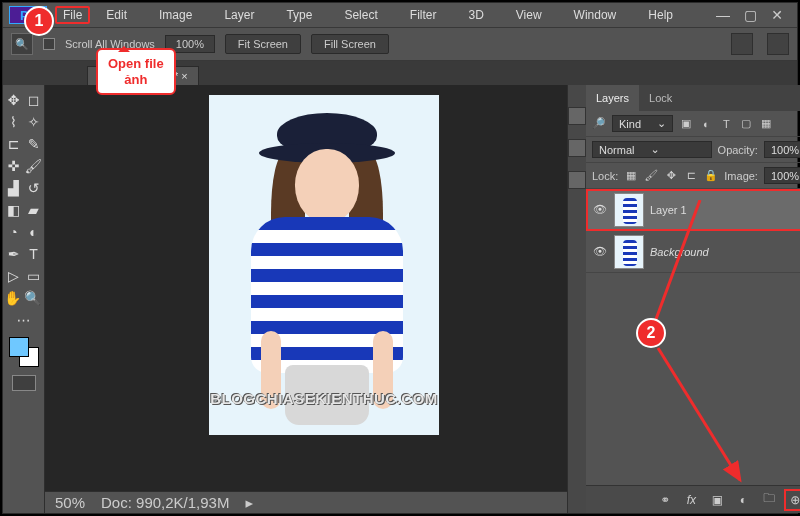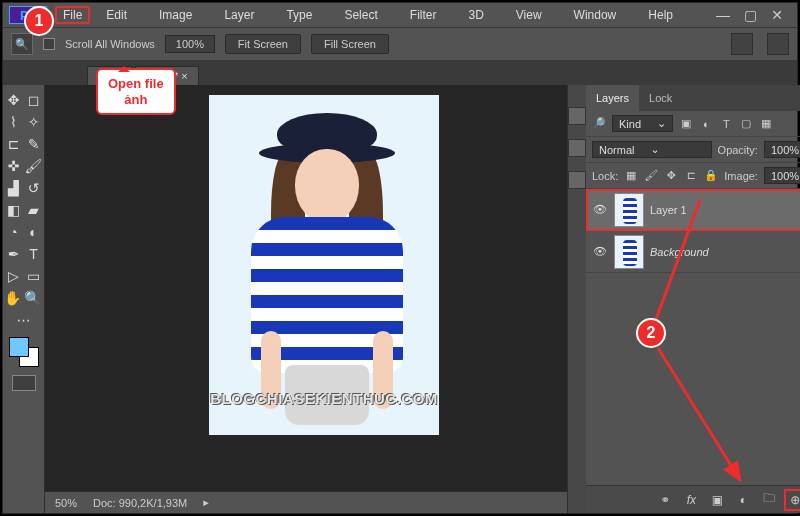--- a/index.html
+++ b/index.html
@@ -41,21 +41,21 @@
   .brim{position:absolute;top:48px;left:50px;width:136px;height:20px;background:#1a2038;border-radius:50%;}
   .face{position:absolute;top:54px;left:86px;width:64px;height:74px;background:#f4d0b8;border-radius:48% 48% 50% 50%;}
   .hairL{position:absolute;top:58px;left:62px;width:34px;height:150px;background:#5a3a24;border-radius:40% 0 50% 30%;}
   .hairR{position:absolute;top:58px;left:140px;width:34px;height:150px;background:#5a3a24;border-radius:0 40% 30% 50%;}
   .shirt{position:absolute;top:122px;left:42px;width:152px;height:156px;background:repeating-linear-gradient(180deg,#1838b8 0 13px,#fff 13px 26px);border-radius:34px 34px 16px 16px;}
   .armL{position:absolute;top:236px;left:52px;width:20px;height:78px;background:#f4d0b8;border-radius:10px;}
   .armR{position:absolute;top:236px;left:164px;width:20px;height:78px;background:#f4d0b8;border-radius:10px;}
   .shorts{position:absolute;top:270px;left:76px;width:84px;height:60px;background:#d8d8d8;border-radius:8px 8px 14px 14px;}
   .watermark{position:absolute;bottom:28px;left:50%;transform:translateX(-50%);color:#e6e6e6;font-weight:bold;font-size:15px;text-shadow:1px 1px 0 #555,-1px -1px 0 #555;letter-spacing:0.5px;white-space:nowrap;}
   
-  .statusbar { height:22px; background:#535353; border-top:1px solid #2e2e2e; color:#ccc; font-size:11px; display:flex; align-items:center; padding:0 10px; gap:16px;}
+  .statusbar { height:22px; background:#535353; border-top:1px solid #2e2e2e; color:#ccc; font-size:15px; display:flex; align-items:center; padding:0 10px; gap:16px;}
   
   .right { width:230px; background:#535353; border-left:1px solid #2e2e2e; display:flex; }
   .collapsed { width:28px; background:#484848; display:flex; flex-direction:column; align-items:center; gap:14px; padding-top:22px;}
   .ci { width:18px;height:18px;background:#666;border:1px solid #333;}
   .panel { flex:1; display:flex; flex-direction:column;}
   .ptabs { height:26px; display:flex; align-items:center; background:#424242; font-size:11px; color:#bbb;}
   .ptab { padding:8px 10px; height:100%; display:flex;align-items:center;}
   .ptab.active{ background:#535353; color:#eee;}
   .ptabs .menu{margin-left:auto;padding:0 8px;color:#ccc;}
   .prow { height:26px; display:flex; align-items:center; padding:0 6px; gap:6px; font-size:11px; color:#ccc; border-bottom:1px solid #444;}
@@ -67,21 +67,21 @@
   .layer .thumb{width:30px;height:34px;background:#e7f4fb;border:1px solid #888;position:relative;}
   .layer .thumb::after{content:"";position:absolute;left:8px;top:4px;width:14px;height:26px;background:repeating-linear-gradient(180deg,#1838b8 0 3px,#fff 3px 6px);border-radius:4px;}
   .layer.selected{ background:#6b6b6b; outline:2px solid #ef2c2c; outline-offset:-2px;}
   .layer .lock{margin-left:auto;}
   .lfooter{ height:28px; background:#4a4a4a; border-top:1px solid #333; display:flex; align-items:center; justify-content:flex-end; gap:10px; padding:0 8px; color:#ccc; font-size:12px; position:relative;}
   .lfooter .fi{width:16px;height:16px;display:flex;align-items:center;justify-content:center;}
   .lfooter .hl{outline:2px solid #ef2c2c; outline-offset:1px;}
   
   .ann1 { position:absolute; left:24px; top:6px; width:30px;height:30px; background:#ef2c2c; border:2px solid #fff; border-radius:50%; color:#fff; font-weight:bold; display:flex;align-items:center;justify-content:center; font-size:16px; z-index:50;}
   .ann2 { position:absolute; left:636px; top:318px; width:30px;height:30px; background:#ef2c2c; border:2px solid #fff; border-radius:50%; color:#fff; font-weight:bold; display:flex;align-items:center;justify-content:center; font-size:16px; z-index:50;}
-  .callout { position:absolute; left:96px; top:48px; background:#fff; border:2px solid #ef2c2c; border-radius:6px; padding:6px 10px; color:#ef2c2c; font-weight:bold; font-size:13px; text-align:center; z-index:50; line-height:1.2;margin-top:20px;}
+  .callout { position:absolute; left:96px; top:48px; background:#fff; border:2px solid #ef2c2c; border-radius:6px; padding:6px 10px; color:#ef2c2c; font-weight:bold; font-size:13px; text-align:center; z-index:50; line-height:1.2;}
   .callout::before{content:"";position:absolute;top:-10px;left:20px;border:6px solid transparent;border-bottom-color:#ef2c2c;}
   .arrow-svg{position:absolute;left:570px;top:200px;z-index:49;pointer-events:none;}
 </style>
 </head>
 <body>
 
 <div class="app">
 
   <div class="menubar">
     <div class="ps-logo">Ps</div>

